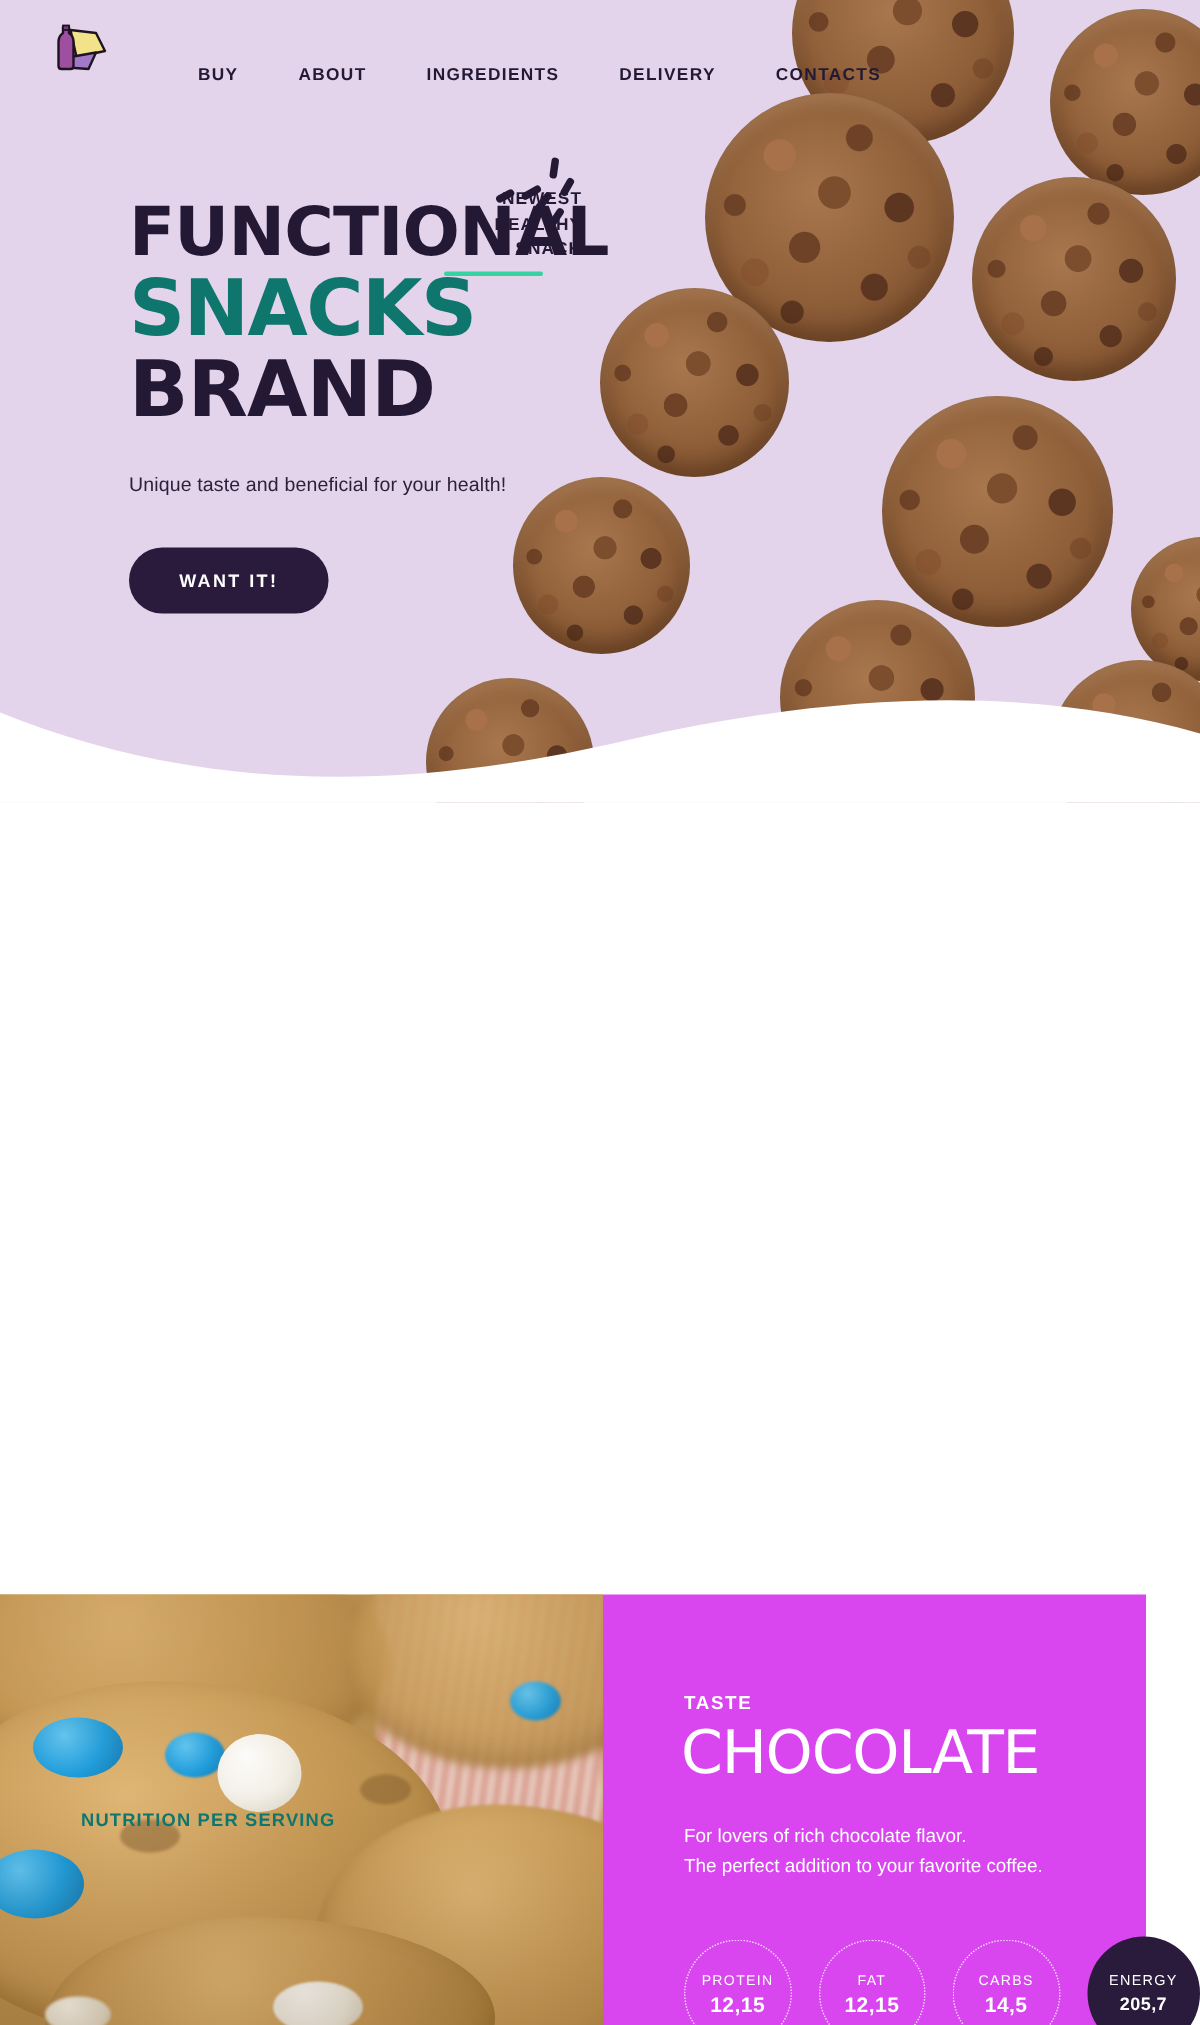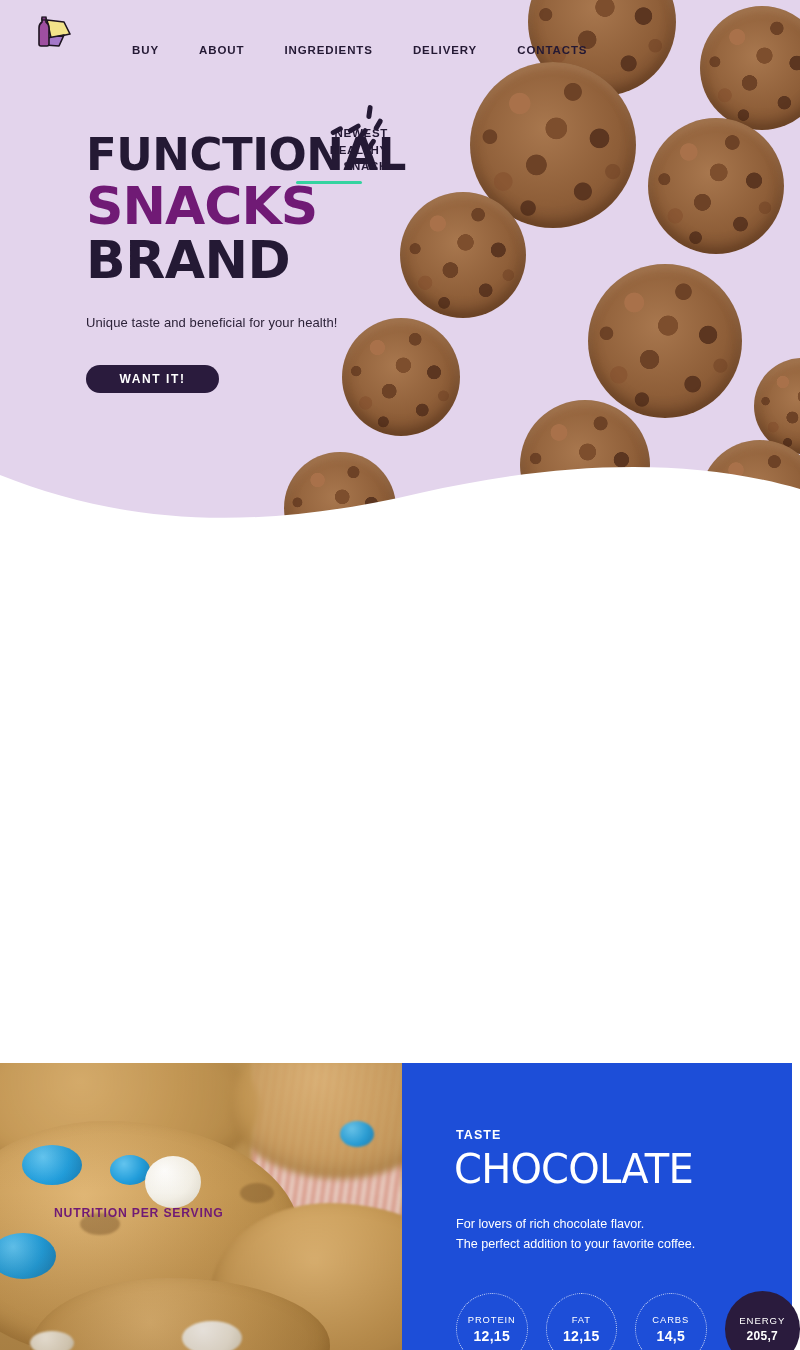--- a/index.html
+++ b/index.html
@@ -87,21 +87,21 @@
     width:400px;
   }
   .h1 {
     font-family:"DejaVu Sans", sans-serif;
     font-weight:700;
     font-size:45px;
     line-height:1.02;
     letter-spacing:-0.5px;
     color:#241934;
   }
-  .h1 .green { color:#701a75; font-size:52px; letter-spacing:-1px; }
+  .h1 .green { color:#0f766e; font-size:52px; letter-spacing:-1px; }
   .h1 .l2 { display:block; margin-top:2px; }
   .h1 .l3 { display:block; font-size:52px; margin-top:1px; letter-spacing:-0.5px; }
 
   .tagbox {
     position:absolute;
     left:296px; top:125px;
     width:92px;
     z-index:31;
     text-align:right;
   }
@@ -137,21 +137,21 @@
     border-radius:40px;
     font-size:12px;
     font-weight:700;
     letter-spacing:1.6px;
     cursor:pointer;
     font-family:"Liberation Sans", sans-serif;
   }
   .btn-hero {
     position:absolute;
     left:86px; top:365px;
-    width:133px; height:28px;
+    width:133px; height:44px;
     z-index:30;
   }
 
   .sparkle { position:absolute; left:330px; top:104px; width:56px; height:48px; z-index:30; }
 
   
   .sec2 { position:relative; width:800px; height:520px; background:#fff; }
 
   .s2-head {
     position:absolute;
@@ -202,22 +202,22 @@
   }
   .photo .candy {
     position:absolute; border-radius:50%;
   }
   .photo .veil {
     position:absolute; inset:0;
     background:linear-gradient(180deg, rgba(180,140,80,.18) 0%, rgba(0,0,0,0) 45%, rgba(90,55,15,.18) 100%);
   }
 
   .panel {
-    position:absolute; left:402px; top:0; width:390px; height:287px;
-    background:#1d4ed8;
+    position:absolute; left:402px; top:0; width:362px; height:287px;
+    background:#d946ef;
     overflow:hidden;
   }
   .p-taste {
     position:absolute; left:54px; top:65px;
     font-size:12.5px; font-weight:700; letter-spacing:1.1px; color:#ffffff;
   }
   .p-title {
     position:absolute; left:52px; top:86px;
     font-family:"DejaVu Sans", sans-serif;
     font-weight:400;
@@ -225,21 +225,21 @@
     letter-spacing:-0.8px;
     color:#ffffff;
     line-height:1;
   }
   .p-desc {
     position:absolute; left:54px; top:152px;
     font-size:12.6px; line-height:1.55; color:#ffffff;
   }
   .p-nut {
     position:absolute; left:54px; top:1206px;
-    font-size:12.2px; font-weight:700; letter-spacing:.8px; color:#701a75;
+    font-size:12.2px; font-weight:700; letter-spacing:.8px; color:#0f766e;
   }
 
   .circles { position:absolute; left:456px; top:1293px; width:344px; height:57px; display:flex; gap:18px;justify-content:flex-end; }
   .circ {
     width:72px; height:72px;
     border-radius:50%;
     display:flex; flex-direction:column; align-items:center; justify-content:center;
     border:1.6px dotted rgba(255,255,255,.8);
     color:#ffffff;
   }

